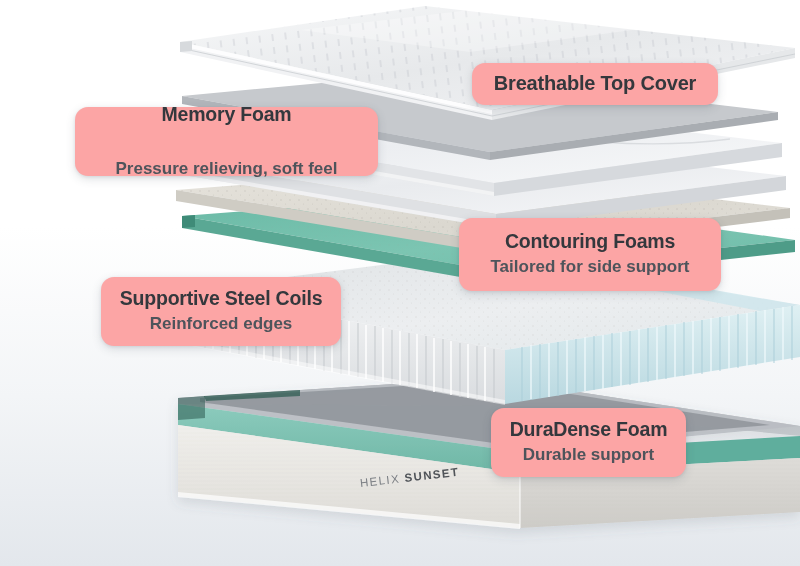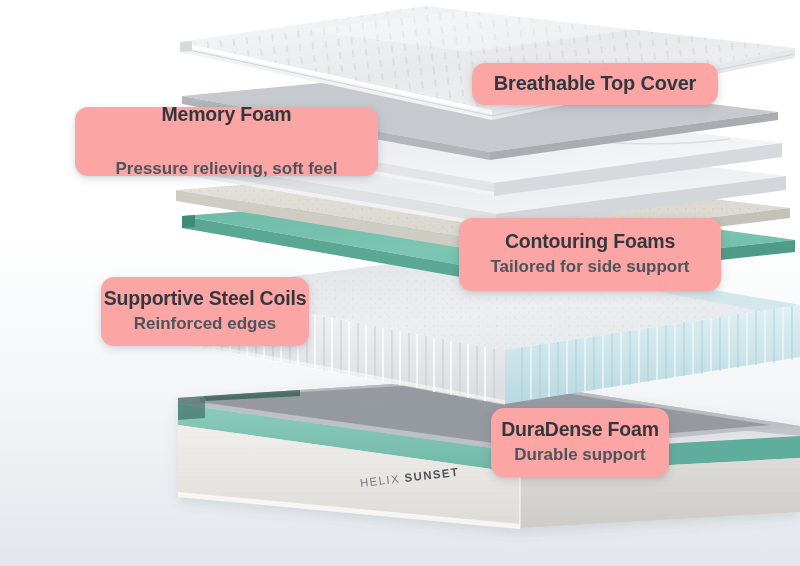--- a/index.html
+++ b/index.html
@@ -41,22 +41,22 @@
     color:#4e545b;
     line-height:1.3;
     margin-top:2px;
     white-space:nowrap;
   }
   .card.single .t{ font-size:20px; }
 
   #card-top    { left:472px; top:63px;  width:246px; height:42px; }
   #card-mem    { left:75px;  top:107px; width:303px; height:69px;gap:29px; }
   #card-cont   { left:459px; top:218px; width:262px; height:73px; }
-  #card-coil   { left:101px; top:277px; width:208px; height:69px; }
-  #card-dura   { left:491px; top:408px; width:178px; height:69px; }
+  #card-coil   { left:101px; top:277px; width:240px; height:69px; }
+  #card-dura   { left:491px; top:408px; width:195px; height:69px; }
 
   
   #brand{
     position:absolute; left:360px; top:477px;
     font-size:11.5px; color:#585d63; letter-spacing:1.4px;
     transform:rotate(-6.5deg); transform-origin:left center;
     white-space:nowrap; opacity:.88;
   }
   #brand .light{ font-weight:normal; color:#6d7278; }
   #brand .bold { font-weight:bold;  color:#3c4147; }

